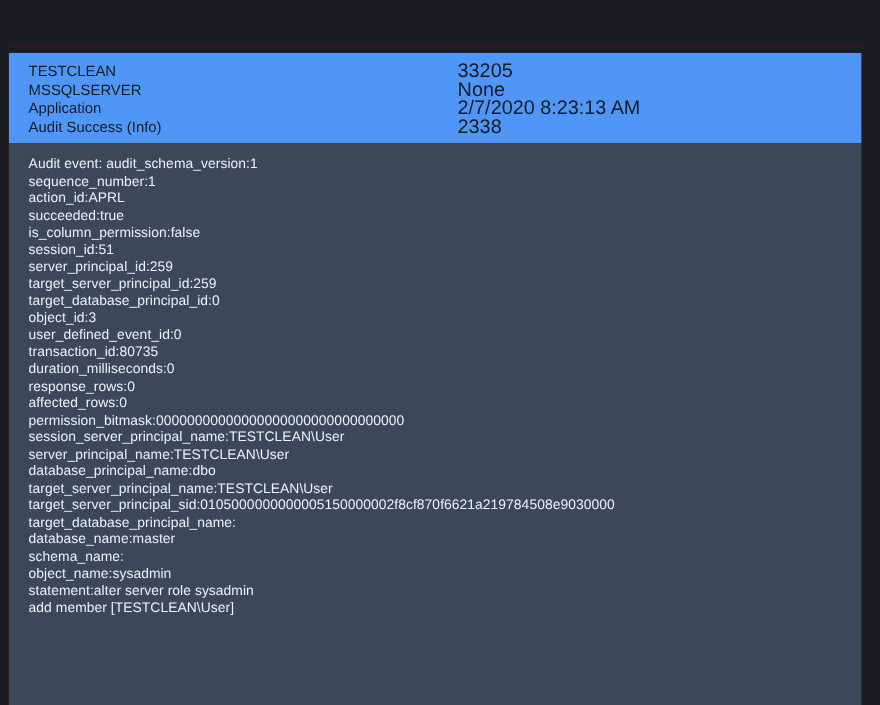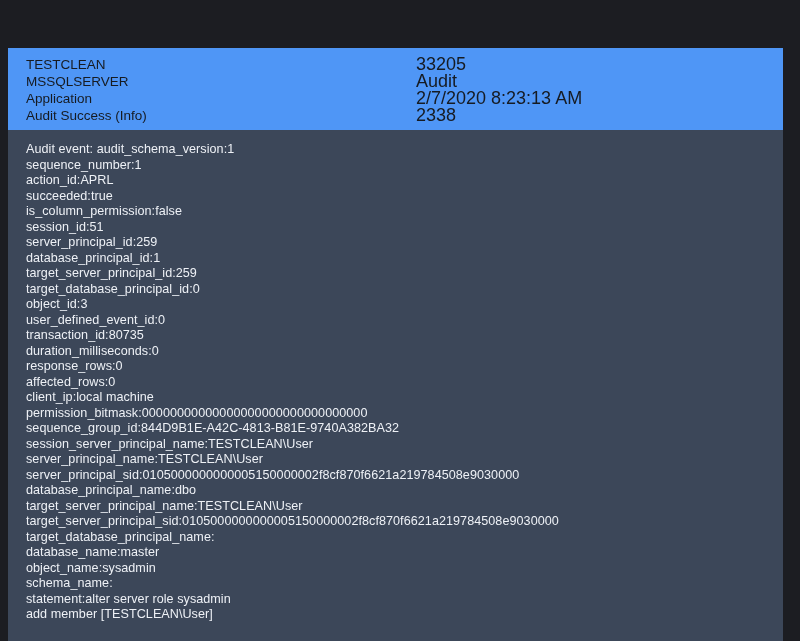--- a/index.html
+++ b/index.html
@@ -105,62 +105,58 @@
 
 <div id="screen">
 
   <div id="summary-panel">
       <div class="summary-row">
         <div class="summary-label">TESTCLEAN</div>
         <div class="summary-value">33205</div>
       </div>
       <div class="summary-row">
         <div class="summary-label">MSSQLSERVER</div>
-        <div class="summary-value">Audit</div>
+        <div class="summary-value">None</div>
       </div>
       <div class="summary-row">
         <div class="summary-label">Application</div>
         <div class="summary-value">2/7/2020 8:23:13 AM</div>
       </div>
       <div class="summary-row">
         <div class="summary-label">Audit Success (Info)</div>
         <div class="summary-value">2338</div>
       </div>
     </div>
 
   <div id="detail-panel">
       <div class="detail-line">Audit event: audit_schema_version:1</div>
       <div class="detail-line">sequence_number:1</div>
       <div class="detail-line">action_id:APRL</div>
       <div class="detail-line">succeeded:true</div>
       <div class="detail-line">is_column_permission:false</div>
       <div class="detail-line">session_id:51</div>
       <div class="detail-line">server_principal_id:259</div>
-      <div class="detail-line">database_principal_id:1</div>
       <div class="detail-line">target_server_principal_id:259</div>
       <div class="detail-line">target_database_principal_id:0</div>
       <div class="detail-line">object_id:3</div>
       <div class="detail-line">user_defined_event_id:0</div>
       <div class="detail-line">transaction_id:80735</div>
       <div class="detail-line">duration_milliseconds:0</div>
       <div class="detail-line">response_rows:0</div>
       <div class="detail-line">affected_rows:0</div>
-      <div class="detail-line">client_ip:local machine</div>
       <div class="detail-line">permission_bitmask:00000000000000000000000000000000</div>
-      <div class="detail-line">sequence_group_id:844D9B1E-A42C-4813-B81E-9740A382BA32</div>
       <div class="detail-line">session_server_principal_name:TESTCLEAN\User</div>
       <div class="detail-line">server_principal_name:TESTCLEAN\User</div>
-      <div class="detail-line">server_principal_sid:0105000000000005150000002f8cf870f6621a219784508e9030000</div>
       <div class="detail-line">database_principal_name:dbo</div>
       <div class="detail-line">target_server_principal_name:TESTCLEAN\User</div>
       <div class="detail-line">target_server_principal_sid:0105000000000005150000002f8cf870f6621a219784508e9030000</div>
       <div class="detail-line">target_database_principal_name:</div>
       <div class="detail-line">database_name:master</div>
+      <div class="detail-line">schema_name:</div>
       <div class="detail-line">object_name:sysadmin</div>
-      <div class="detail-line">schema_name:</div>
       <div class="detail-line">statement:alter server role sysadmin</div>
       <div class="detail-line">add member [TESTCLEAN\User]</div>
       <div class="detail-line blank"></div>
     </div>
 
   <div id="left-gutter"></div>
   <div id="top-gutter"></div>
 
 </div>
 

